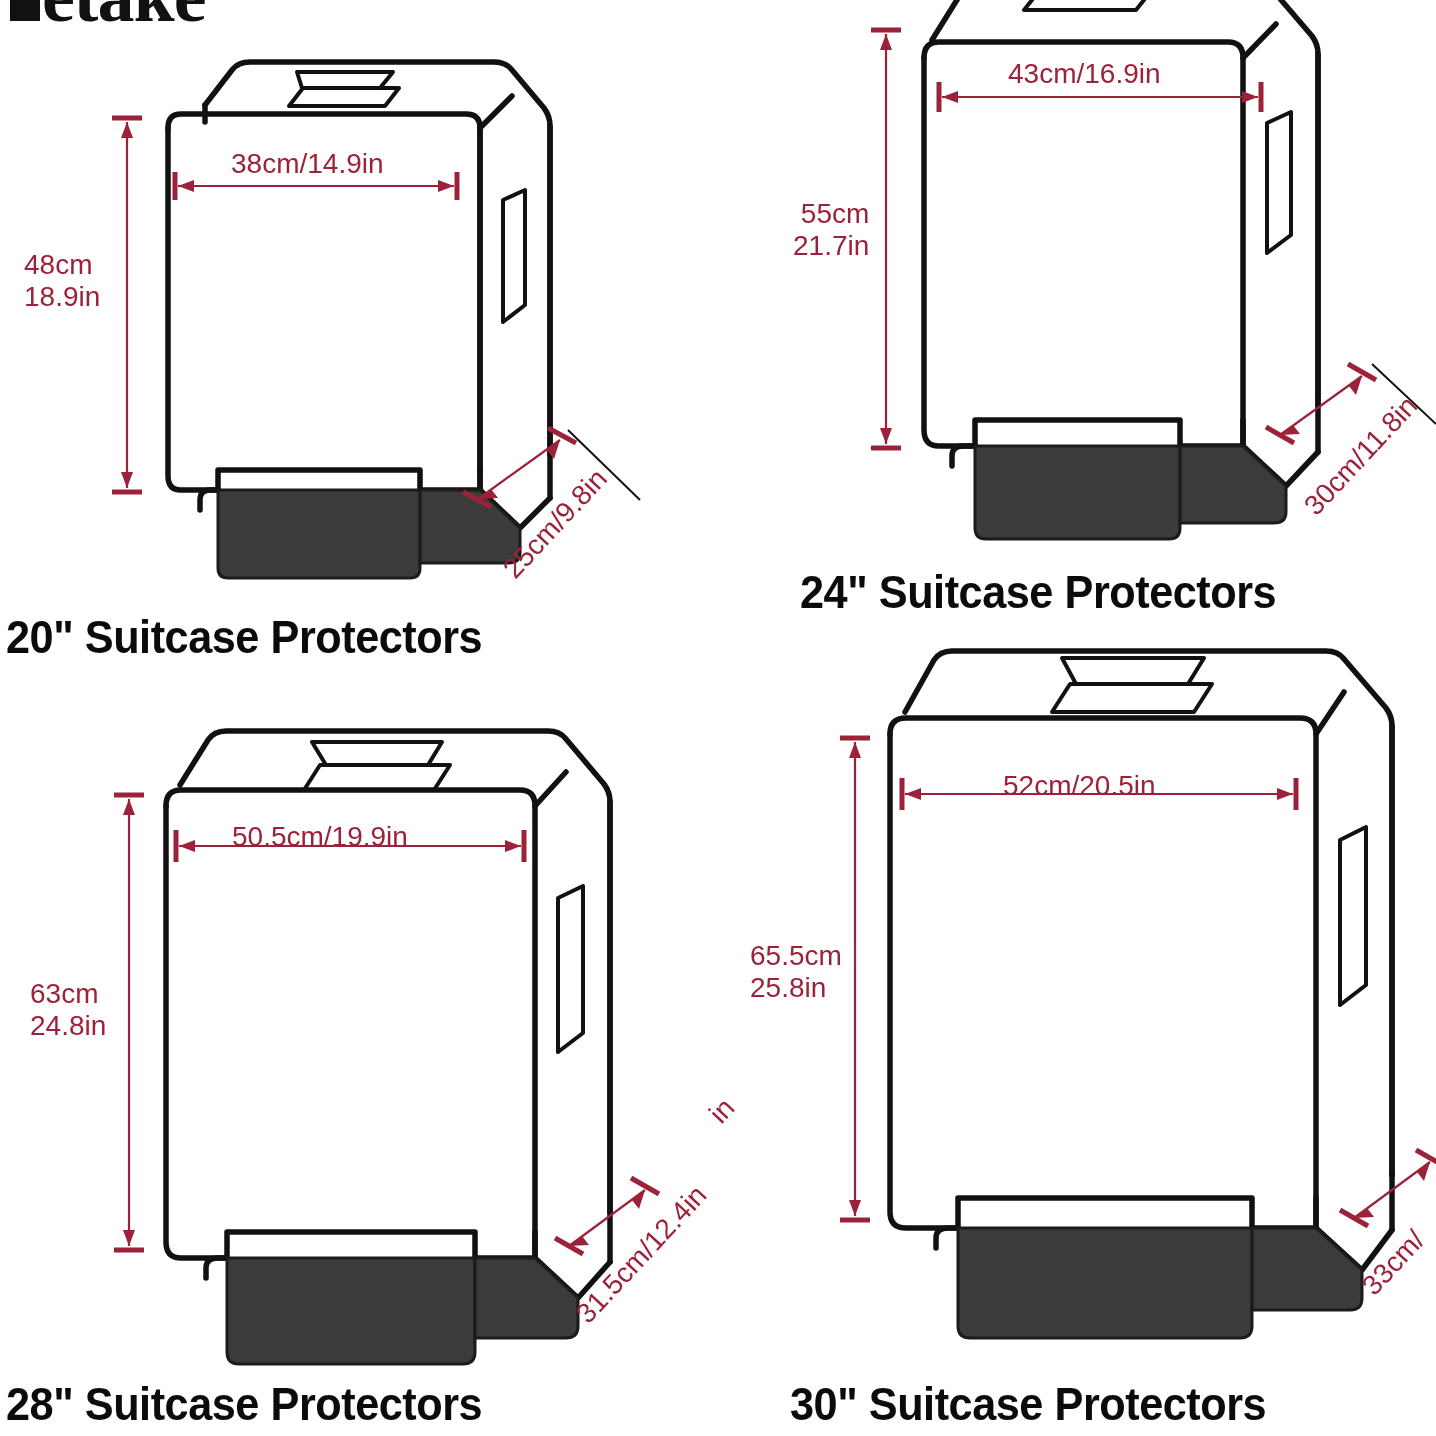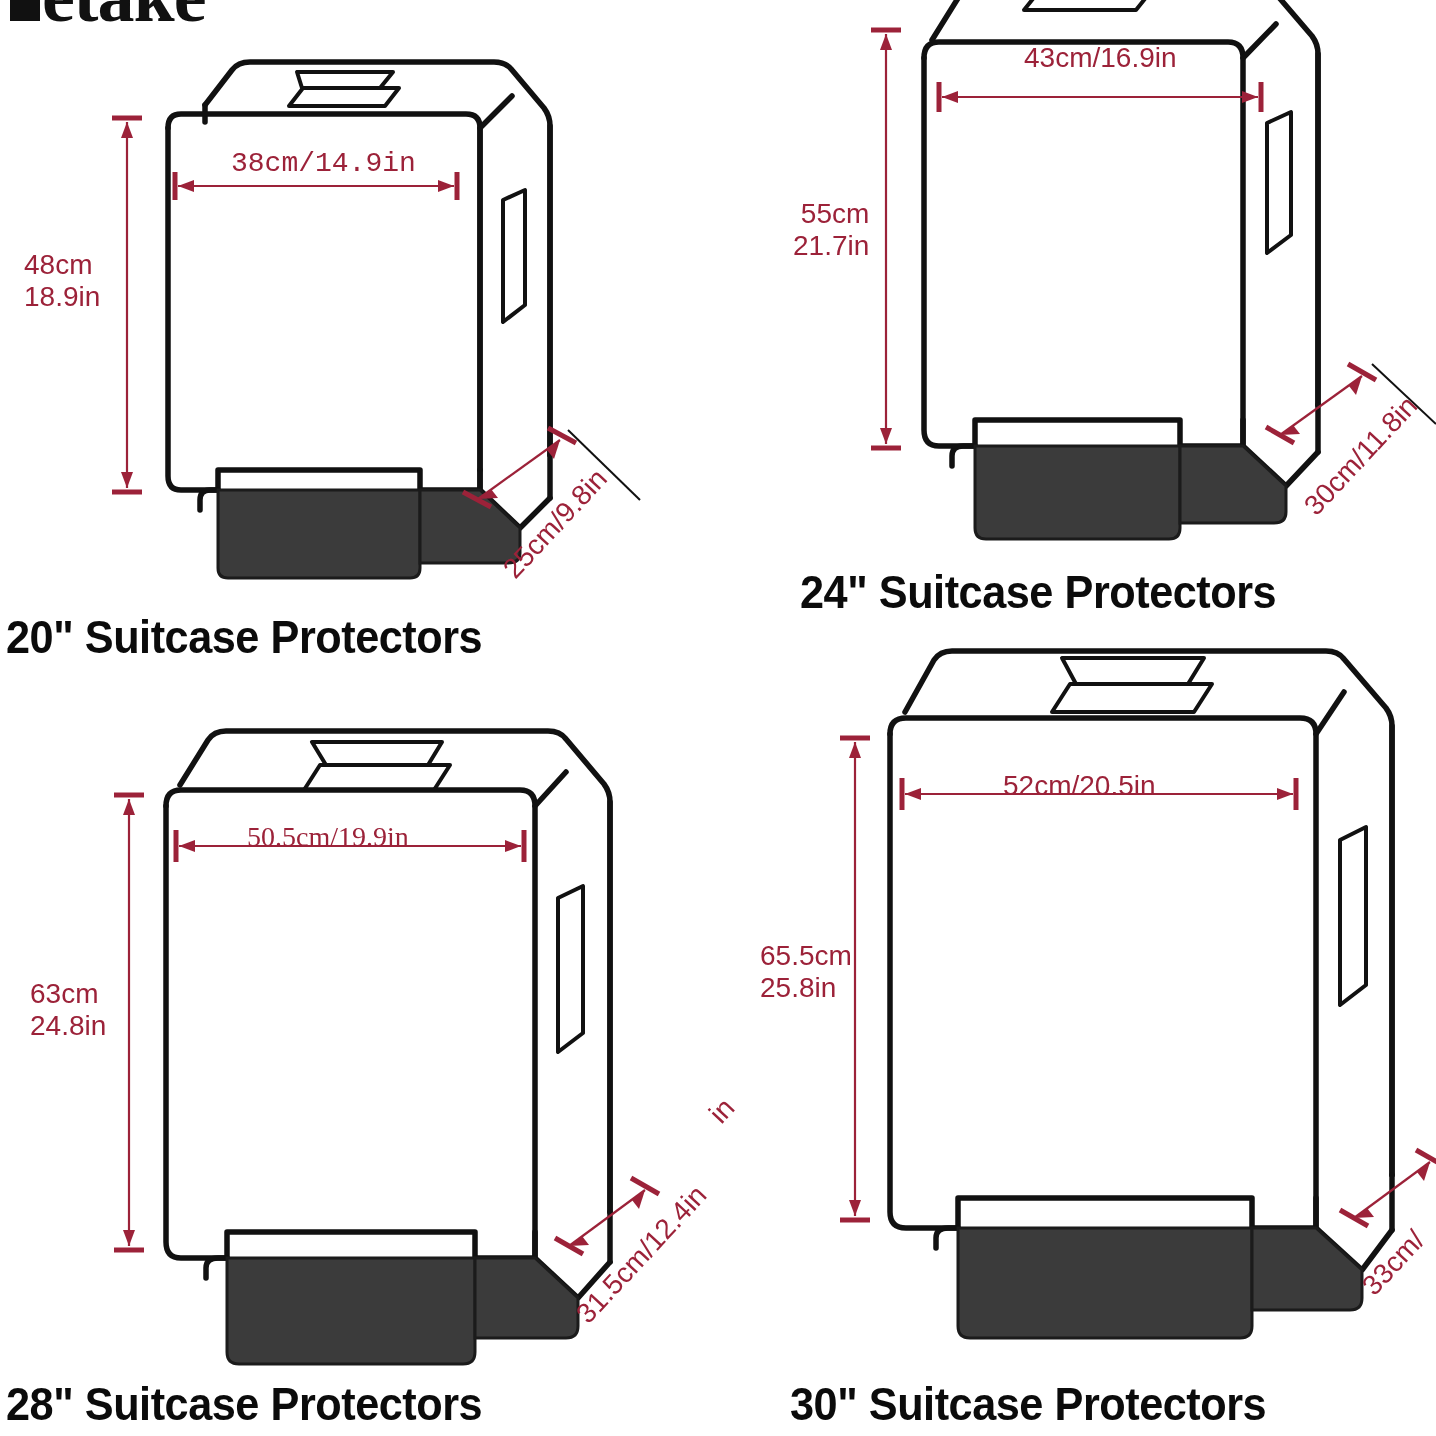--- a/index.html
+++ b/index.html
@@ -108,21 +108,21 @@
     <polygon points="127,488 121,472 133,472" fill="#9c2239"></polygon>
 
     <line class="dimtick" x1="548" y1="428" x2="576" y2="443"></line>
     <line class="dimtick" x1="463" y1="492" x2="491" y2="507"></line>
     <line class="dimline" x1="560" y1="440" x2="478" y2="499"></line>
     <polygon points="560,440 547,450 554,459" fill="#9c2239"></polygon>
     <polygon points="478,499 491,489 498,498" fill="#9c2239"></polygon>
     <line class="leader" x1="568" y1="430" x2="640" y2="500"></line>
   </svg>
 
-  <div class="dim" style="left:231px;top:148px;font-family:Liberation Mono, monospace;">38cm/14.9in</div>
+  <div class="dim" style="left:231px;top:148px;">38cm/14.9in</div>
   <div class="dim two" style="left:24px;top:249px;">
     <div>48cm</div>
     <div>18.9in</div>
   </div>
   <div class="dim rot" style="left:497px;top:563px;transform:rotate(-47deg);">25cm/9.8in</div>
   <div class="panel-title" style="left:6px;top:609px;">20" Suitcase Protectors</div>
 
   <svg width="1436" height="1436">
 
     <path class="ln" d="M932,40 L960,-5 Q966,-14 978,-14 L1258,-14 Q1270,-14 1276,-6 L1312,36 Q1318,44 1318,54 L1318,405"></path>
@@ -152,21 +152,21 @@
     <polygon points="886,444 880,428 892,428" fill="#9c2239"></polygon>
 
     <line class="dimtick" x1="1348" y1="364" x2="1376" y2="380"></line>
     <line class="dimtick" x1="1266" y1="427" x2="1294" y2="443"></line>
     <line class="dimline" x1="1362" y1="376" x2="1280" y2="435"></line>
     <polygon points="1362,376 1349,386 1356,395" fill="#9c2239"></polygon>
     <polygon points="1280,435 1293,425 1300,434" fill="#9c2239"></polygon>
     <line class="leader" x1="1372" y1="364" x2="1436" y2="424"></line>
   </svg>
 
-  <div class="dim" style="left:1008px;top:42px;margin-left:16px;">43cm/16.9in</div>
+  <div class="dim" style="left:1008px;top:58px;">43cm/16.9in</div>
   <div class="dim two" style="left:793px;top:198px;text-align:right;">
     <div>55cm</div>
     <div>21.7in</div>
   </div>
   <div class="dim rot" style="left:1298px;top:500px;transform:rotate(-47deg);">30cm/11.8in</div>
   <div class="panel-title" style="left:800px;top:564px;">24" Suitcase Protectors</div>
 
   <svg width="1436" height="1436">
     <path class="ln" d="M180,785 L208,740 Q214,731 226,731 L548,731 Q560,731 566,739 L604,784 Q610,792 610,802 L610,1212"></path>
     <path class="ln-thin" d="M320,765 L450,765 L434,790 L304,790 Z"></path>
@@ -193,21 +193,21 @@
     <polygon points="129,799 123,815 135,815" fill="#9c2239"></polygon>
     <polygon points="129,1246 123,1230 135,1230" fill="#9c2239"></polygon>
 
     <line class="dimtick" x1="631" y1="1178" x2="659" y2="1194"></line>
     <line class="dimtick" x1="555" y1="1238" x2="583" y2="1254"></line>
     <line class="dimline" x1="645" y1="1190" x2="569" y2="1246"></line>
     <polygon points="645,1190 632,1200 639,1209" fill="#9c2239"></polygon>
     <polygon points="569,1246 582,1236 589,1245" fill="#9c2239"></polygon>
   </svg>
 
-  <div class="dim" style="left:247px;top:821px;font-family:Liberation Serif, serif;">50.5cm/19.9in</div>
+  <div class="dim" style="left:232px;top:821px;">50.5cm/19.9in</div>
   <div class="dim two" style="left:30px;top:978px;">
     <div>63cm</div>
     <div>24.8in</div>
   </div>
   <div class="dim rot" style="left:570px;top:1308px;transform:rotate(-47deg);">31.5cm/12.4in</div>
   <div class="dim rot" style="left:703px;top:1108px;transform:rotate(-47deg);">in</div>
   <div class="panel-title" style="left:6px;top:1376px;">28" Suitcase Protectors</div>
 
   <svg width="1436" height="1436">
     <path class="ln" d="M905,712 L934,660 Q940,651 952,651 L1326,651 Q1338,651 1344,659 L1386,708 Q1392,716 1392,726 L1392,1175"></path>
@@ -236,20 +236,20 @@
     <polygon points="855,1216 849,1200 861,1200" fill="#9c2239"></polygon>
 
     <line class="dimtick" x1="1416" y1="1150" x2="1444" y2="1166"></line>
     <line class="dimtick" x1="1340" y1="1210" x2="1368" y2="1226"></line>
     <line class="dimline" x1="1430" y1="1162" x2="1354" y2="1218"></line>
     <polygon points="1430,1162 1417,1172 1424,1181" fill="#9c2239"></polygon>
     <polygon points="1354,1218 1367,1208 1374,1217" fill="#9c2239"></polygon>
   </svg>
 
   <div class="dim" style="left:1003px;top:770px;text-align:right;">52cm/20.5in</div>
-  <div class="dim two" style="left:750px;top:940px;margin-left:10px;">
+  <div class="dim two" style="left:750px;top:940px;">
     <div>65.5cm</div>
     <div>25.8in</div>
   </div>
   <div class="dim rot" style="left:1356px;top:1280px;transform:rotate(-47deg);">33cm/</div>
   <div class="panel-title" style="left:790px;top:1376px;">30" Suitcase Protectors</div>
 
 </div>
 
 </body></html>

